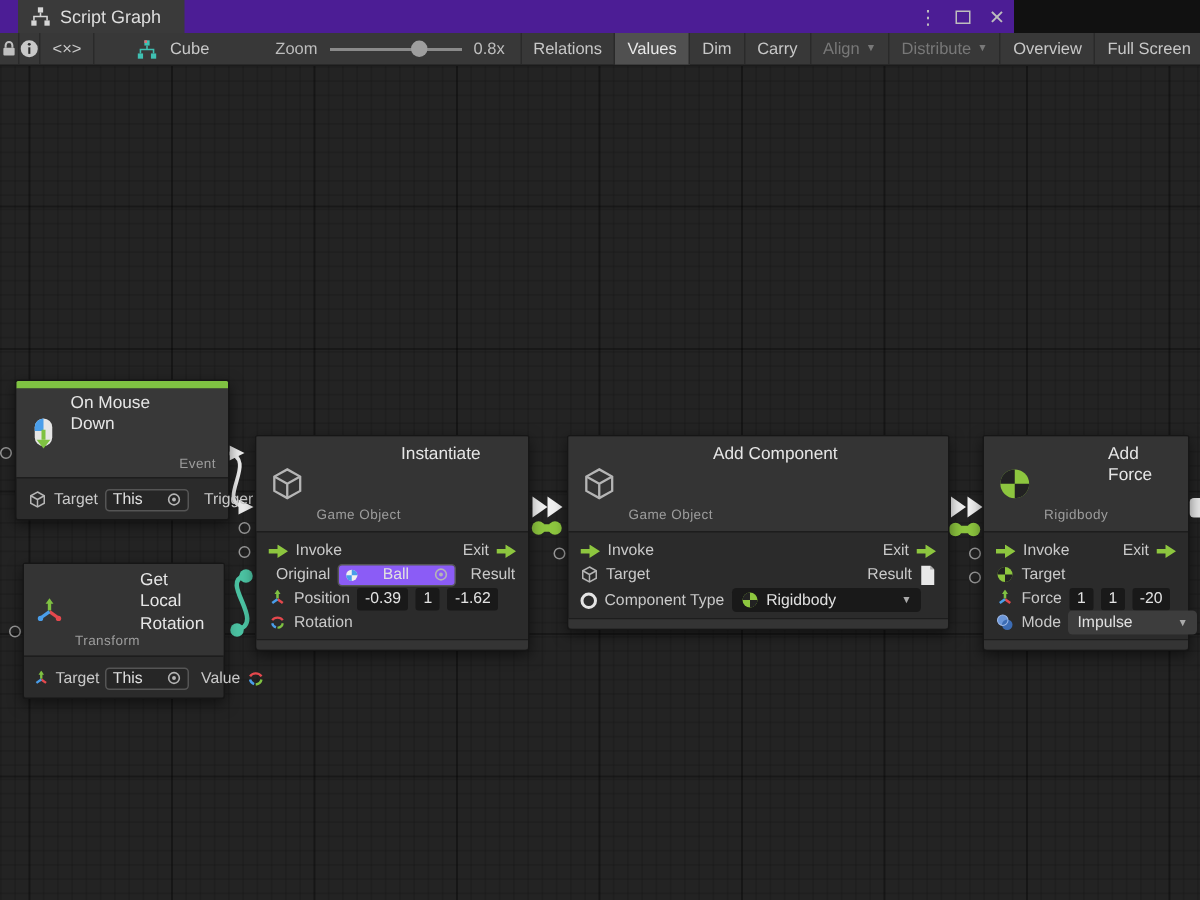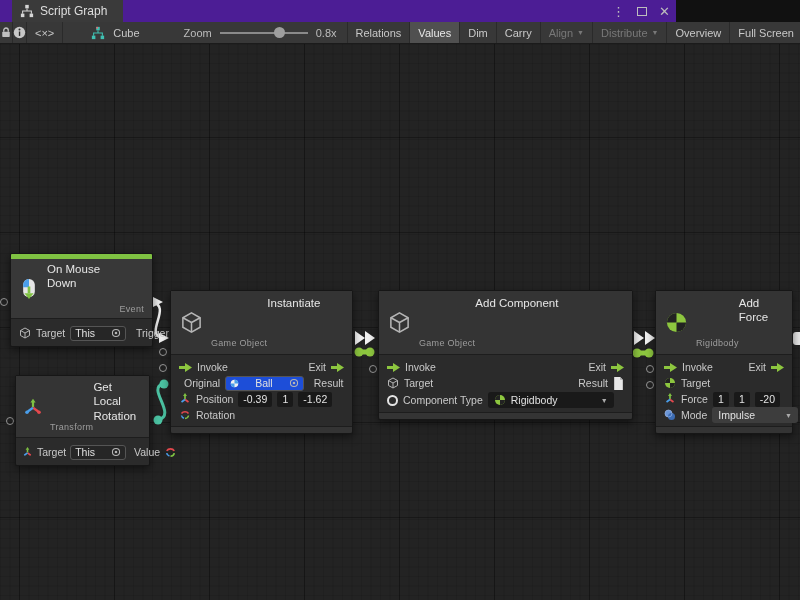--- a/index.html
+++ b/index.html
@@ -327,21 +327,21 @@
           <span>Exit</span>
           <span class="icon">
               <svg width="13" height="9" viewBox="0 0 13 9">
                 <path fill="#8dc63f" d="M0 3h6V0l7 4.5L6 9V6H0z"></path>
               </svg>
             </span>
         </div>
         <div class="nrow">
           <span class="gdot"></span>
           <span>Original</span>
-          <span class="objfield" style="background:#1d4ed8">
+          <span class="objfield" style="background:#8b5cf6">
             <span class="icon">
               <svg width="9" height="9" viewBox="0 0 24 24">
                   <circle cx="12" cy="12" r="10" fill="#f0f0f0"></circle>
                   <path d="M12 12V2a10 10 0 0 1 10 10z" fill="#4a9eea"></path>
                   <path d="M12 12v10A10 10 0 0 1 2 12z" fill="#4a9eea"></path>
                 </svg>
             </span>
             <span>Ball</span>
             <span class="icon">
               <svg width="10" height="10" viewBox="0 0 14 14">

